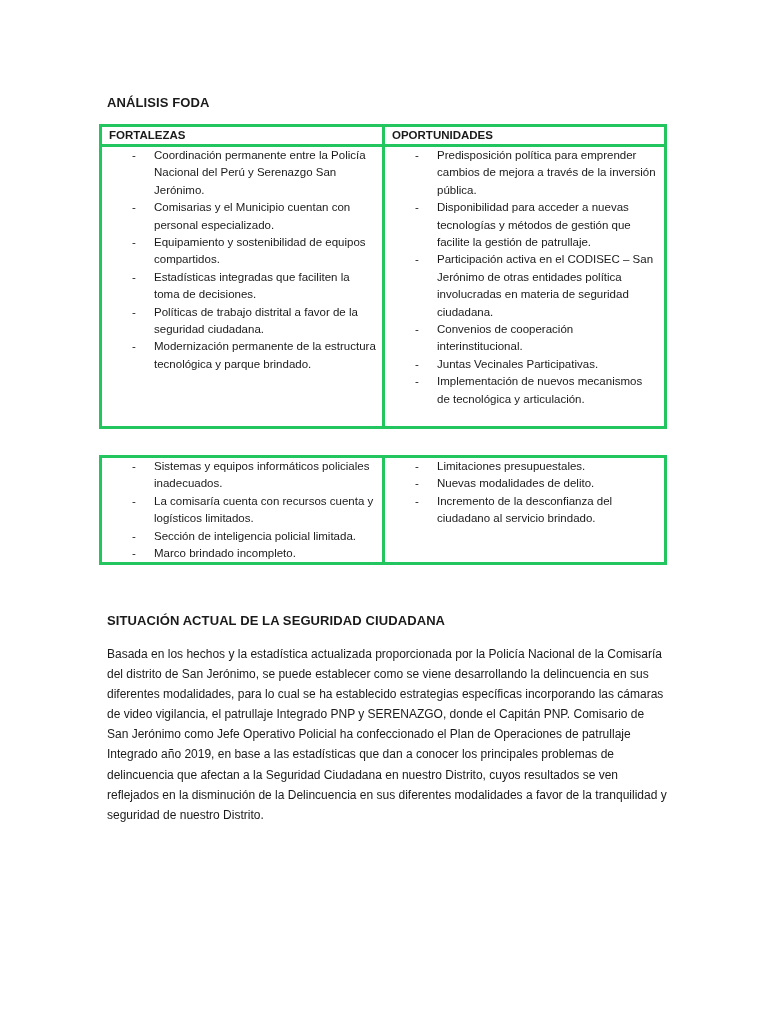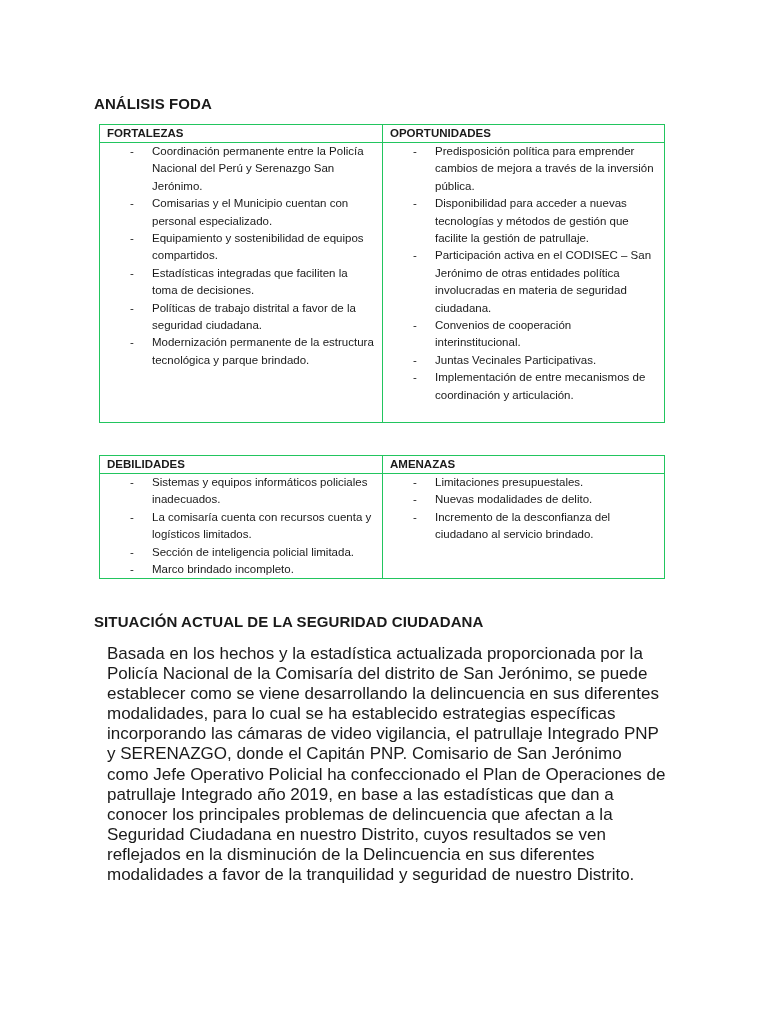--- a/index.html
+++ b/index.html
@@ -2,50 +2,50 @@
 <html><head>
 <meta charset="utf-8">
 <style>
   html, body { margin: 0; padding: 0; background: #ffffff; }
   body {
     width: 768px; height: 1024px; position: relative; overflow: hidden;
     font-family: "Liberation Sans", "DejaVu Sans", sans-serif;
     color: #1a1a1a;
   }
   .heading {
-    position: absolute; left: 94px;
-    font-size: 15px; font-weight: bold; letter-spacing: 0.1px;
+    position: absolute; left: 107px;
+    font-size: 13px; font-weight: bold; letter-spacing: 0.1px;
   }
   #h-foda { top: 95px; }
   #h-situacion { top: 613px; text-align: right; }
 
   table.foda {
     position: absolute; left: 99px; width: 565px;
     border-collapse: collapse; table-layout: fixed;
     font-size: 11.5px; line-height: 17.4px;
   }
   #table-1 { top: 124px; }
   #table-2 { top: 455px; }
   table.foda col.c1 { width: 283px; }
   table.foda col.c2 { width: 282px; }
   table.foda th, table.foda td {
-    border: 1px solid #22c55e; vertical-align: top; padding: 0;
+    border: 3px solid #22c55e; vertical-align: top; padding: 0;
   }
   table.foda th {
     text-align: left; font-weight: bold; padding: 0 0 0 7px; height: 17px; line-height: 17px;
   }
   table.foda ul { list-style: none; margin: 0; padding: 0; }
   table.foda li { position: relative; padding-left: 52px; padding-right: 6px; }
   table.foda li .dash { position: absolute; left: 30px; top: 0; }
   #table-1 td { height: 279px; }
   #table-2 td { height: 104px; }
 
   .paragraph {
     position: absolute; left: 107px; top: 644px; width: 560px;
-    font-size: 17px; line-height: 20.1px;
+    font-size: 12px; line-height: 20.1px;
   }
 </style>
 </head>
 <body>
 
 <div id="h-foda" class="heading">ANÁLISIS FODA</div>
 
 <table id="table-1" class="foda">
   <colgroup>
       <col class="c1">
@@ -67,37 +67,33 @@
             <li><span class="dash">-</span><span>Modernización permanente de la estructura tecnológica y parque brindado.</span></li>
           </ul>
         </td>
     <td>
           <ul>
             <li><span class="dash">-</span><span>Predisposición política para emprender cambios de mejora a través de la inversión pública.</span></li>
             <li><span class="dash">-</span><span>Disponibilidad para acceder a nuevas tecnologías y métodos de gestión que facilite la gestión de patrullaje.</span></li>
             <li><span class="dash">-</span><span>Participación activa en el CODISEC – San Jerónimo de otras entidades política involucradas en materia de seguridad ciudadana.</span></li>
             <li><span class="dash">-</span><span>Convenios de cooperación interinstitucional.</span></li>
             <li><span class="dash">-</span><span>Juntas Vecinales Participativas.</span></li>
-            <li><span class="dash">-</span><span>Implementación de entre mecanismos de coordinación y articulación.</span></li>
+            <li><span class="dash">-</span><span>Implementación de nuevos mecanismos de tecnológica y articulación.</span></li>
           </ul>
         </td>
   </tr>
 </tbody>
   </table>
 
 <table id="table-2" class="foda">
   <colgroup>
       <col class="c1">
       <col class="c2">
     </colgroup>
   <tbody>
-      <tr>
-    <th>DEBILIDADES</th>
-    <th>AMENAZAS</th>
-  </tr>
   <tr>
     <td>
           <ul>
             <li><span class="dash">-</span><span>Sistemas y equipos informáticos policiales inadecuados.</span></li>
             <li><span class="dash">-</span><span>La comisaría cuenta con recursos cuenta y logísticos limitados.</span></li>
             <li><span class="dash">-</span><span>Sección de inteligencia policial limitada.</span></li>
             <li><span class="dash">-</span><span>Marco brindado incompleto.</span></li>
           </ul>
         </td>
     <td>

